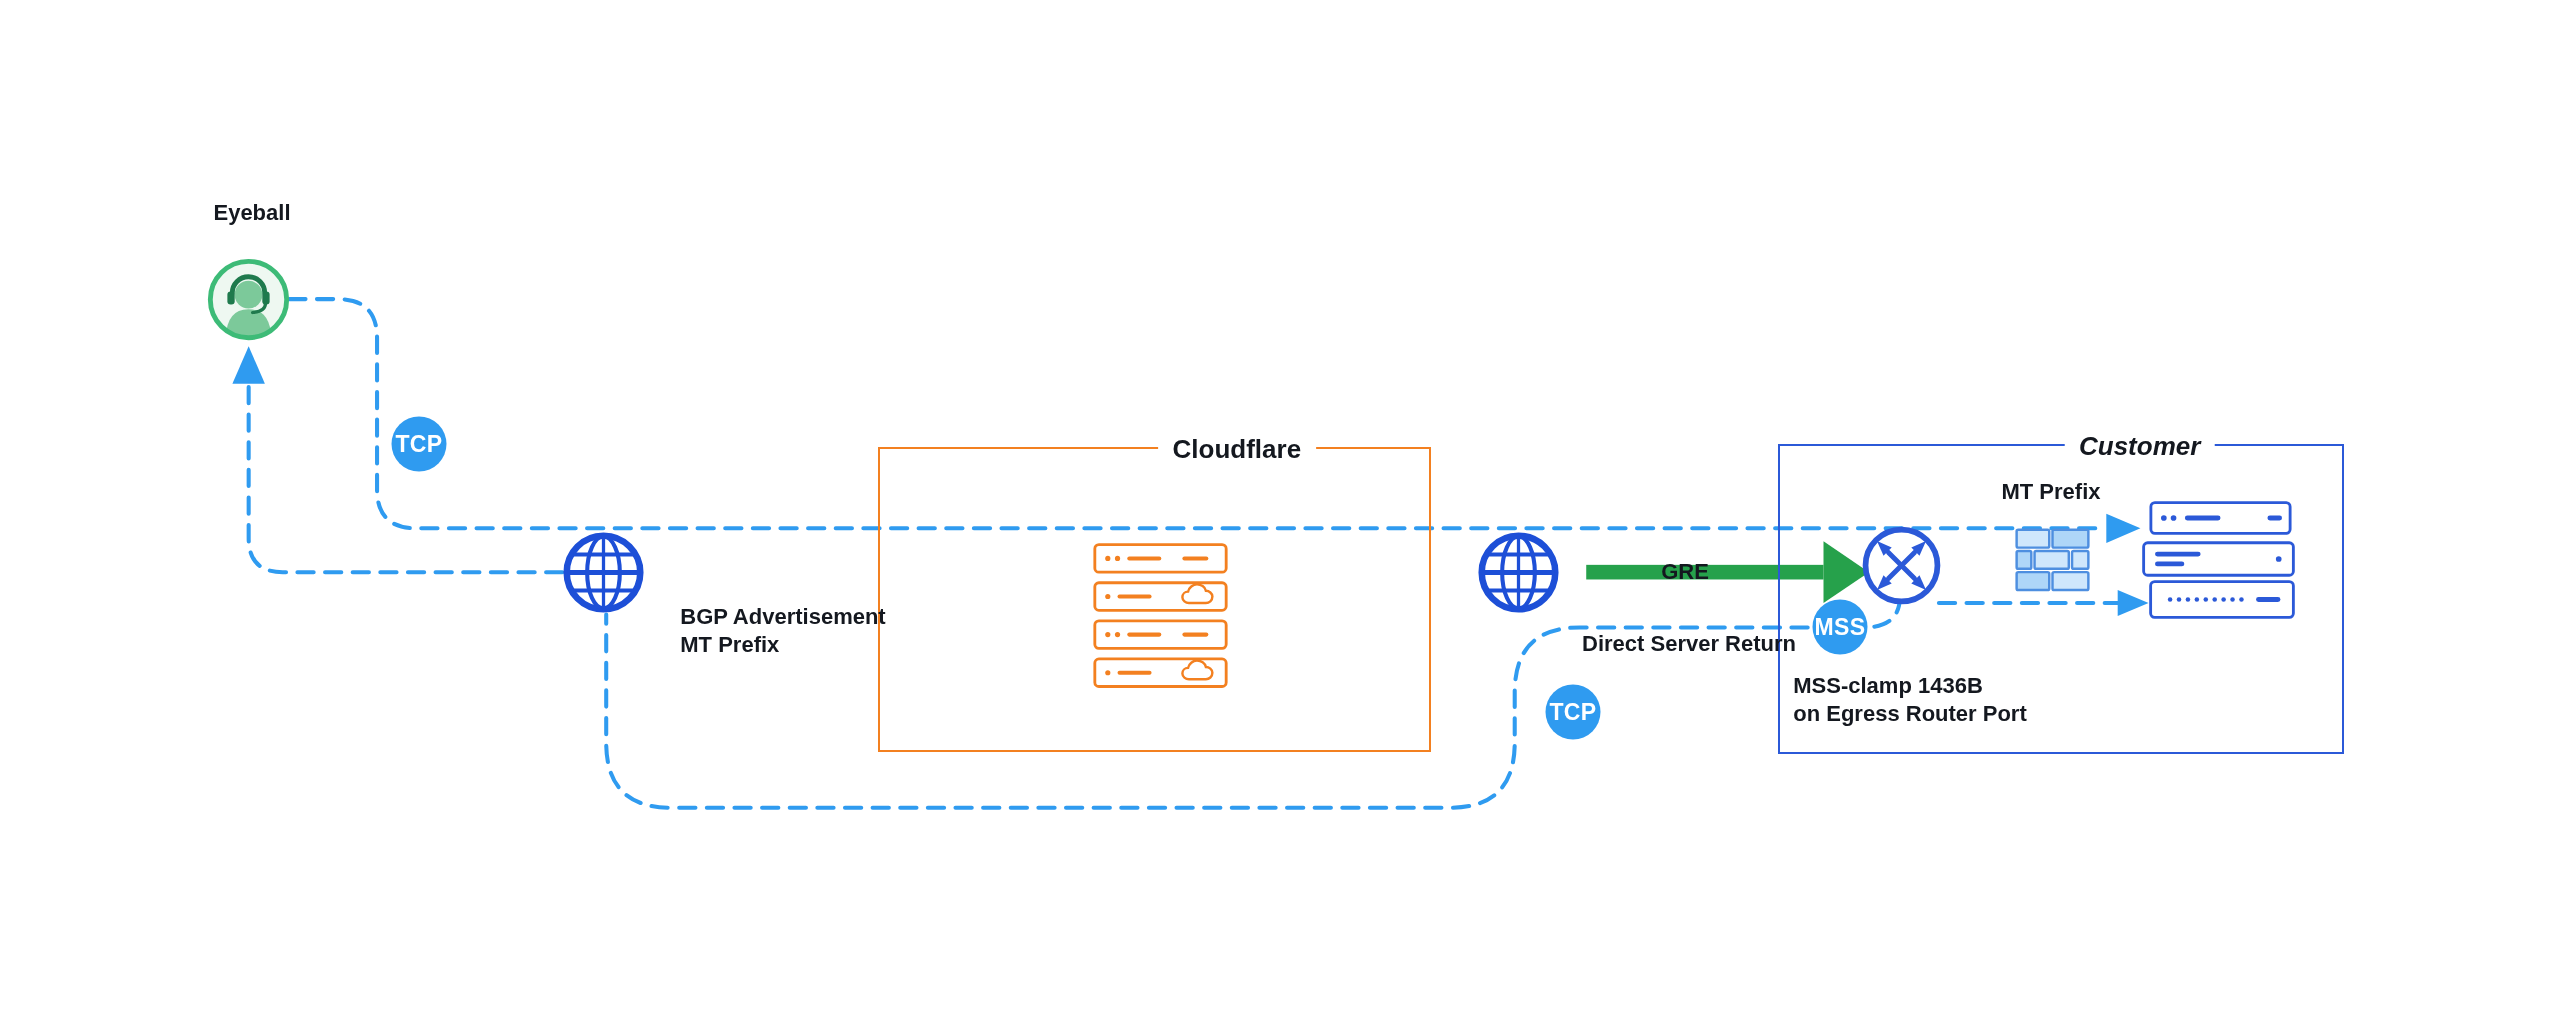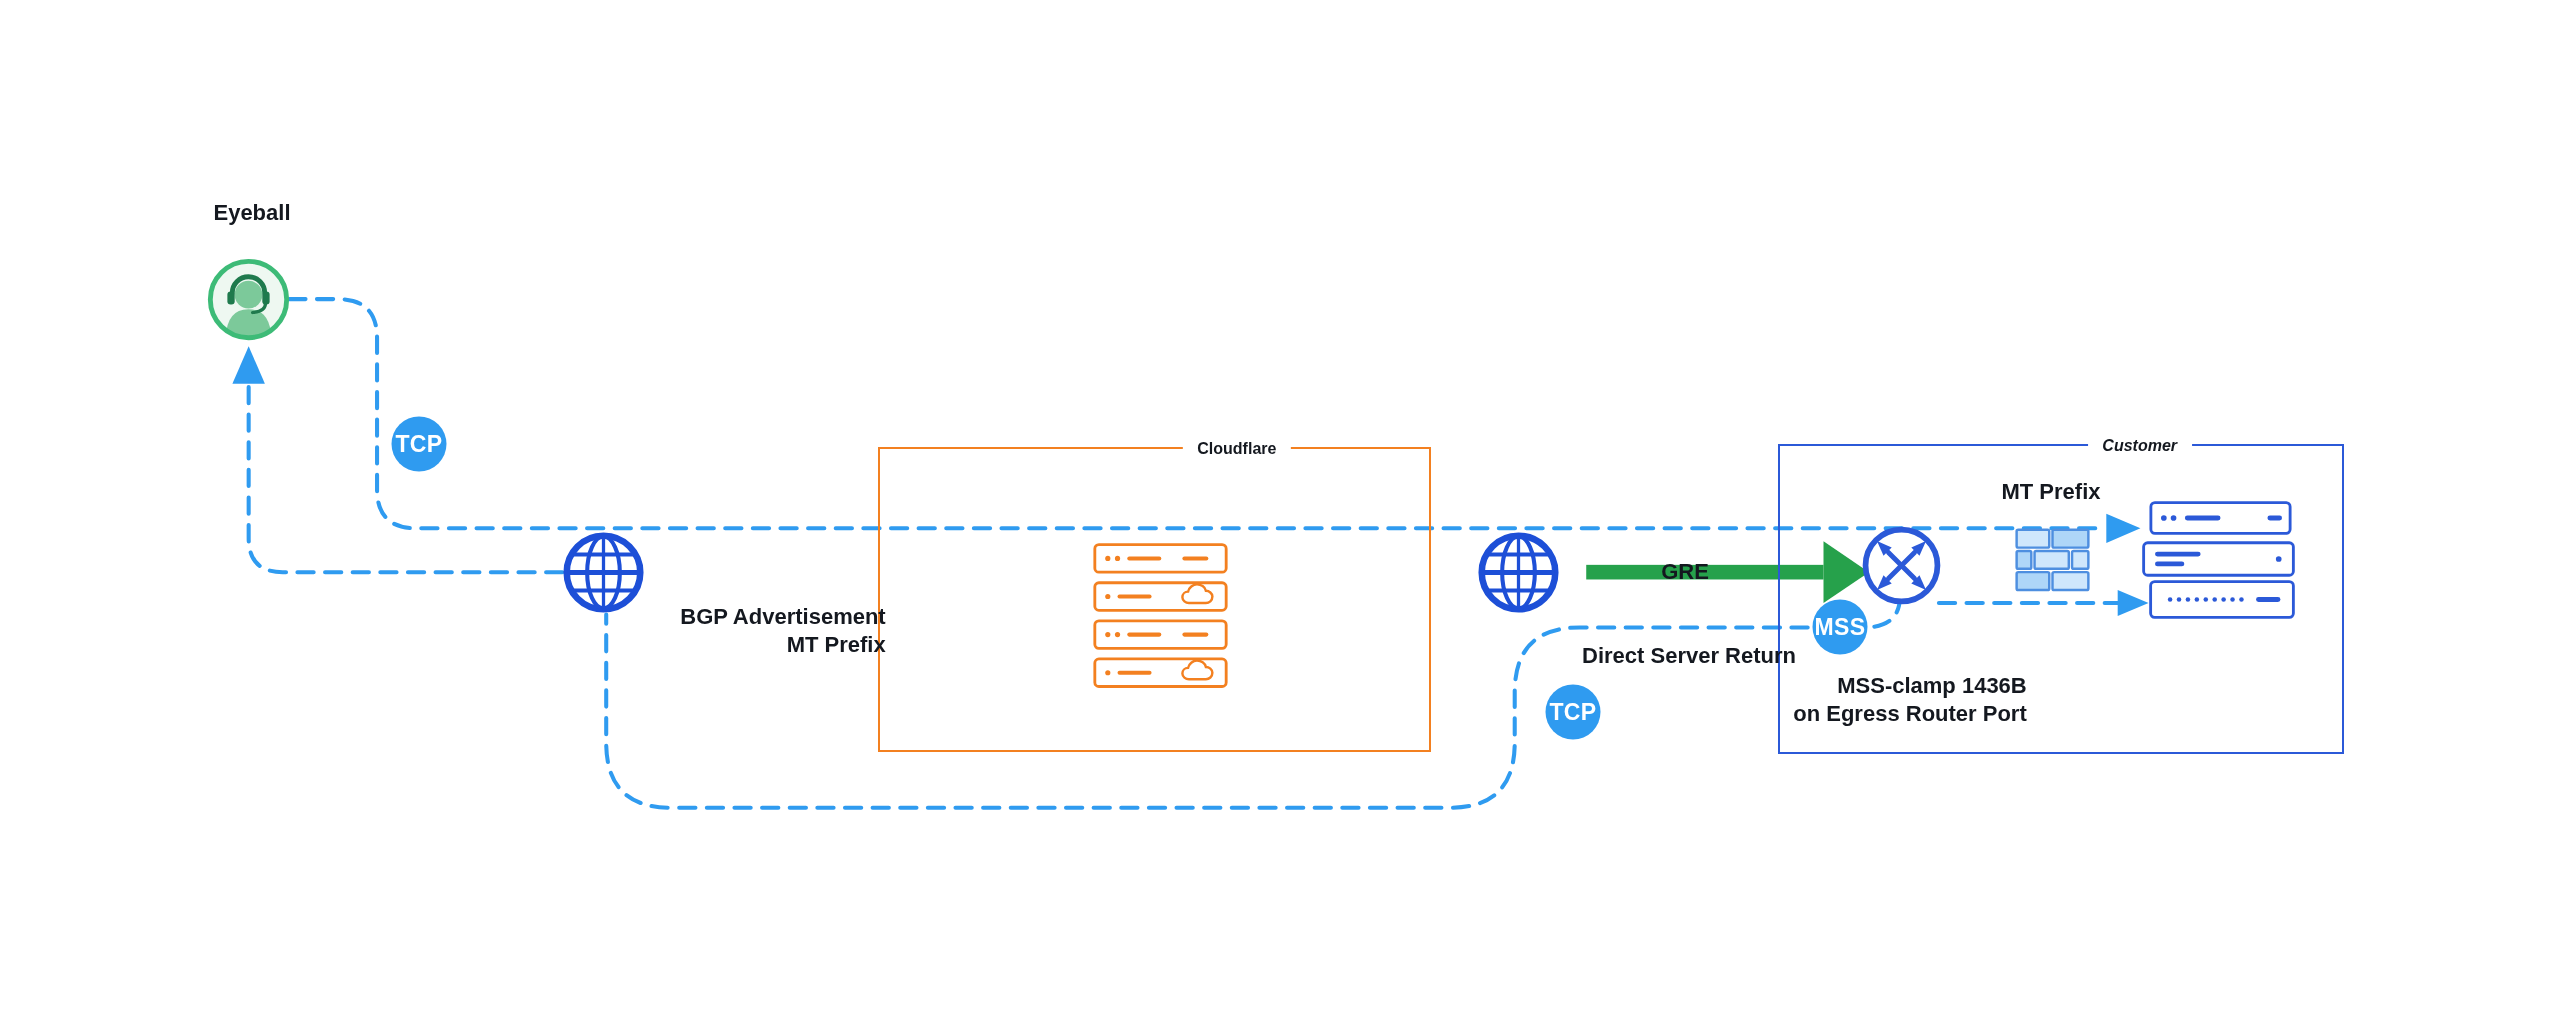--- a/index.html
+++ b/index.html
@@ -22,29 +22,29 @@
   .arrowhead{fill:var(--path-blue);}
   .gre-fill{fill:var(--green-arrow);}
   
   .frame{position:absolute;border:2.4px solid;background:transparent;}
   .frame.orange{border-color:var(--orange);}
   .frame.blue{border-color:var(--box-blue);}
   .frame-title{
     position:absolute;top:0;
     transform:translate(-50%,-50%);
     background:#fff;padding:0 14.6px;
-    font-weight:bold;font-size:16px;color:var(--text-dark);
+    font-weight:bold;font-size:26px;color:var(--text-dark);
     white-space:nowrap;
   }
   
   .lbl{
     position:absolute;
     transform:translate(-50%,-50%);
     font-weight:bold;font-size:22px;line-height:28px;
-    color:var(--text-dark);text-align:right;white-space:nowrap;
+    color:var(--text-dark);text-align:left;white-space:nowrap;
   }
   .lbl.small{font-size:22px;}
   
   .badge{
     position:absolute;width:55px;height:55px;border-radius:50%;
     background:var(--badge-blue);color:#fff;
     font-weight:bold;font-size:23px;
     display:flex;align-items:center;justify-content:center;
     transform:translate(-50%,-50%);
     letter-spacing:0.4px;
@@ -232,21 +232,21 @@
 
   <div class="lbl" style="left:252px;top:213px;">Eyeball</div>
 
   <div class="lbl" style="left:783px;top:631px;">
     <div>BGP Advertisement</div>
     <div>MT Prefix</div>
   </div>
 
   <div class="lbl small" style="left:1685px;top:572px;">GRE</div>
 
-  <div class="lbl" style="left:1689px;top:644px;margin-top:12px;">Direct Server Return</div>
+  <div class="lbl" style="left:1689px;top:644px;">Direct Server Return</div>
 
   <div class="lbl" style="left:2051px;top:492px;">MT Prefix</div>
 
   <div class="lbl" style="left:1910px;top:700px;">
     <div>MSS-clamp 1436B</div>
     <div>on Egress Router Port</div>
   </div>
 
 </div>
 

